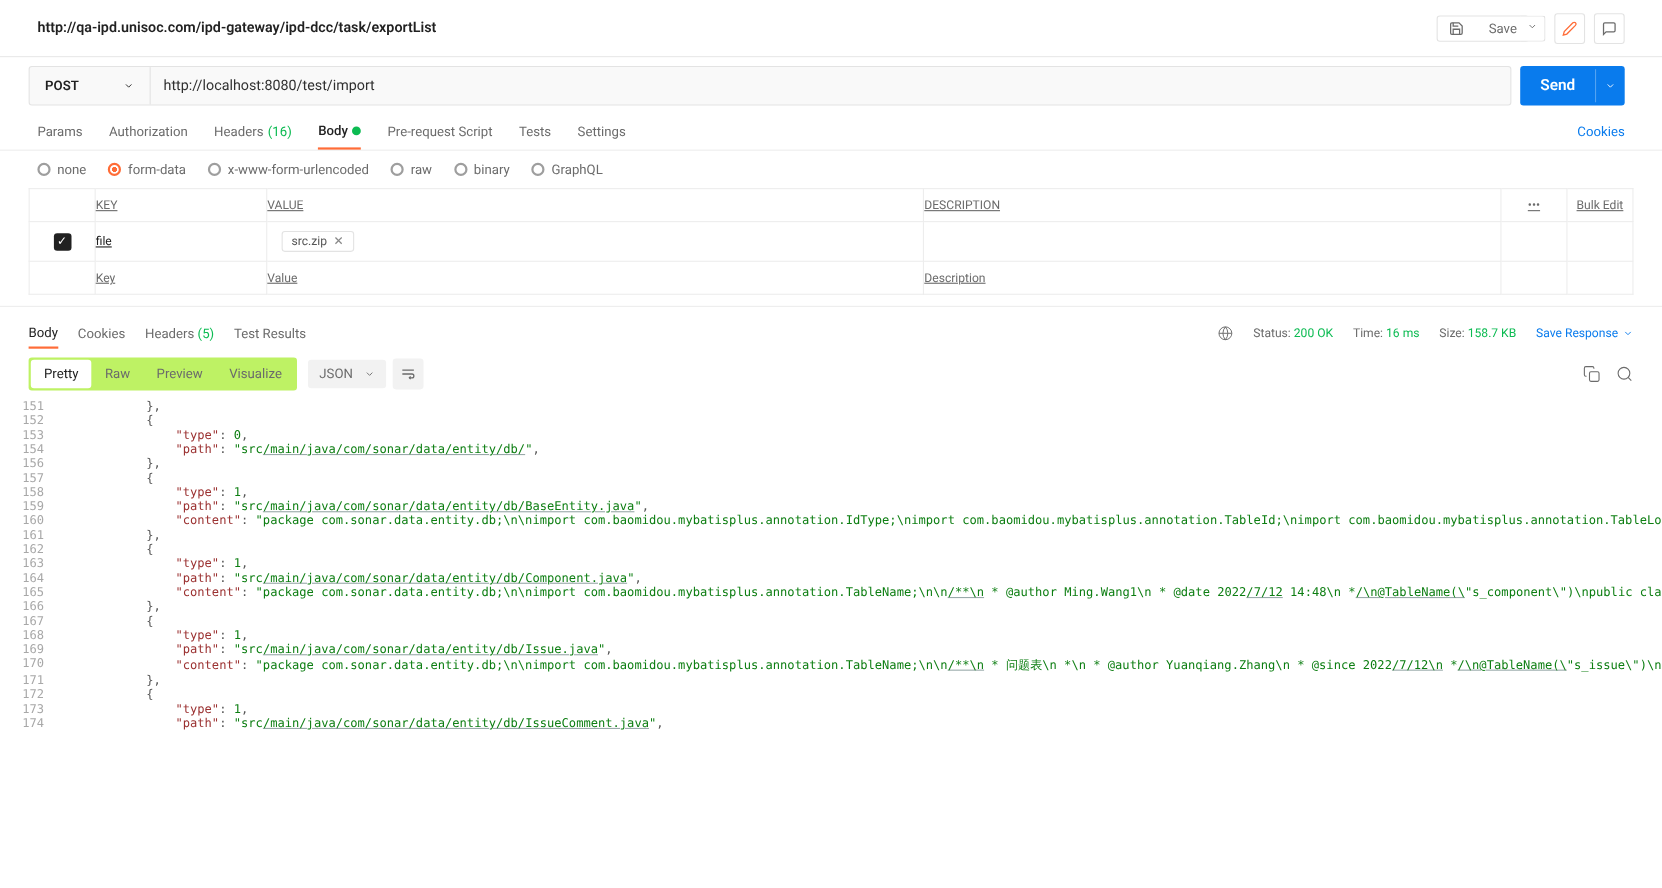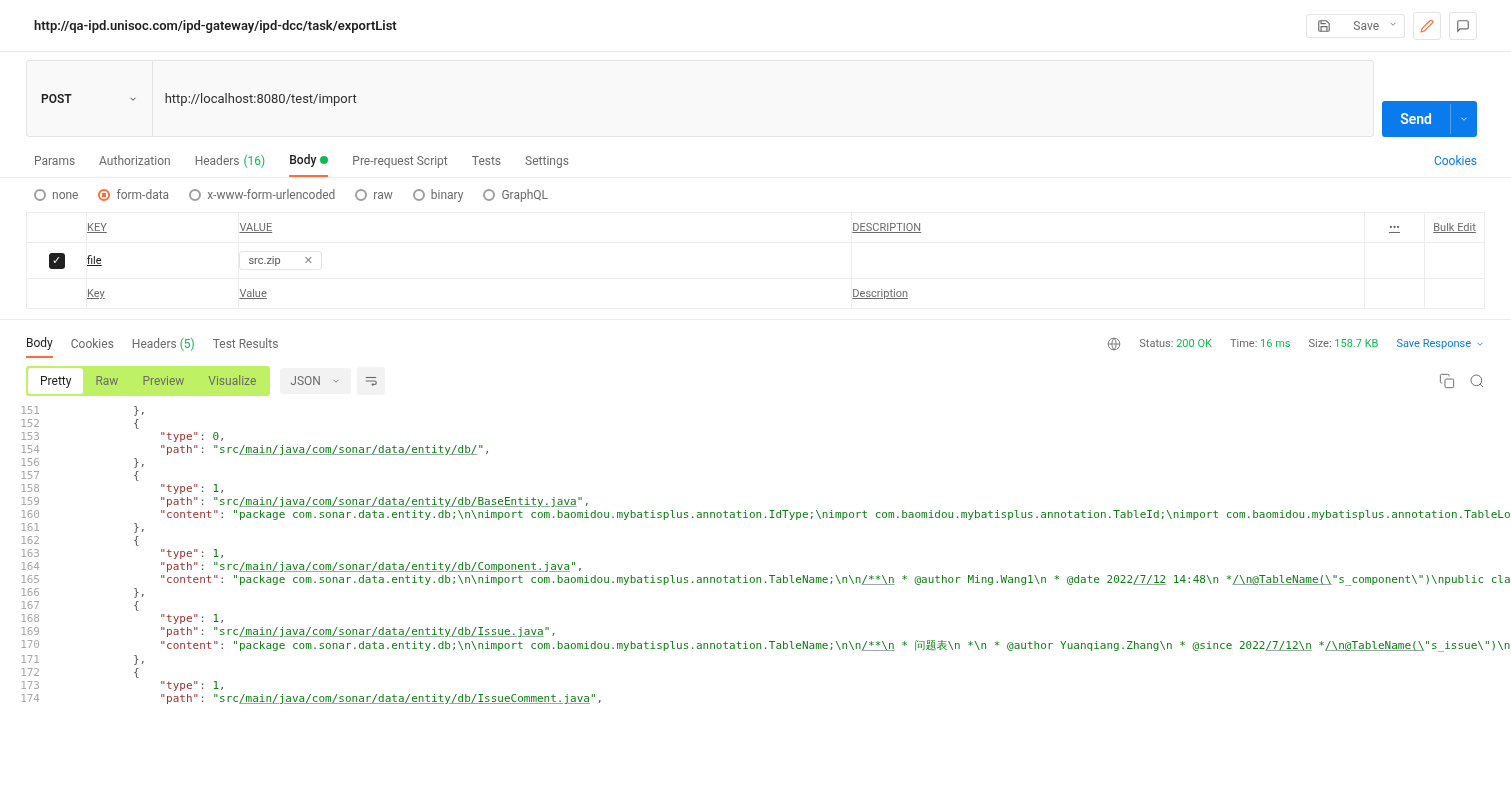--- a/index.html
+++ b/index.html
@@ -7,44 +7,44 @@
 .tab-bar { height: 52px; border-bottom: 1px solid #e8e8e8; display: flex; align-items: center; padding: 0 34px; justify-content: space-between; }
 .tab-title { font-size: 13px; font-weight: 600; color: #212121; }
 .tab-actions { display: flex; gap: 8px; align-items: center; }
 .save-btn { display: flex; align-items: center; gap: 22px; padding: 4px 10px; border: 1px solid #e3e3e3; border-radius: 3px; background: #fff; cursor: pointer; color: #6b6b6b; font-size: 12px; }
 .save-btn svg { width: 14px; height: 14px; }
 .save-chevron { padding: 4px 6px; border: 1px solid #e3e3e3; border-left: none; border-radius: 0 3px 3px 0; background:#fff; cursor: pointer; color:#6b6b6b; margin-left:-8px; }
 .icon-btn { width: 28px; height: 28px; display: flex; align-items: center; justify-content: center; border: 1px solid #e3e3e3; border-radius: 3px; background: #fff; cursor: pointer; color: #ff6c37; }
 .icon-btn.gray { color: #6b6b6b; }
 .req-row { display: flex; align-items: stretch; padding: 8px 34px 8px 26px; gap: 8px; }
 .method-url { display: flex; flex: 1; border: 1px solid #e3e3e3; border-radius: 3px; background: #f9f9f9; }
-.method-select { display: flex; align-items: center; gap: 56px; padding: 0 14px; border-right: 1px solid #e3e3e3; font-weight: 600; cursor: pointer; }
+.method-select { display: flex; align-items: center; gap: 40px; padding: 0 14px; border-right: 1px solid #e3e3e3; font-weight: 600; cursor: pointer; }
 .method-select svg { width: 10px; height: 10px; }
 .url-input { flex: 1; display: flex; align-items: center; padding: 0 12px; color: #303030; font-size: 13px; }
-.send-btn { display: flex; align-items: center; background: #097bed; color: #fff; border-radius: 3px; cursor: pointer; margin-top: 41px; }
+.send-btn { display: flex; align-items: center; background: #097bed; color: #fff; border-radius: 3px; cursor: pointer; }
 .send-label { padding: 10px 18px; font-size: 14px; font-weight: 600; }
 .send-chevron { padding: 10px 8px; border-left: 1px solid rgba(255,255,255,0.3); }
 .req-tabs { display: flex; align-items: center; padding: 0 34px; border-bottom: 1px solid #ededed; justify-content: space-between; }
 .req-tabs-left { display: flex; gap: 24px; }
 .rtab { padding: 8px 0; color: #6b6b6b; cursor: pointer; font-size: 12px; display: flex; align-items: center; gap: 4px; }
 .rtab.active { color: #212121; border-bottom: 2px solid #ff6c37; font-weight: 500; }
 .count { color: #0cbb52; }
 .dot { width: 8px; height: 8px; border-radius: 50%; background: #0cbb52; display: inline-block; }
 .cookies-link { color: #097bed; cursor: pointer; font-size: 12px; }
 .body-types { display: flex; gap: 20px; padding: 10px 34px; align-items: flex-start; }
 .radio-item { display: flex; align-items: center; gap: 6px; color: #6b6b6b; cursor: pointer; }
 .radio { width: 12px; height: 12px; border: 2px solid #9e9e9e; border-radius: 50%; display: inline-block; }
 .radio.checked { border-color: #ff6c37; background: radial-gradient(circle, #ff6c37 40%, transparent 44%); }
 .form-table { width: 100%; border-collapse: collapse; }
 .form-table th, .form-table td { border: 1px solid #ededed; padding: 8px 0; text-align: left; font-weight: normal; color: #6b6b6b; font-size: 11px; text-decoration: underline; }
 .form-table th { background: #fff; color: #6b6b6b; }
 .form-table .chk-col { width: 60px; text-align: center; }
 .form-table .act-col { width: 60px; text-align: center; }
 .checkbox { width: 16px; height: 16px; background: #212121; border-radius: 3px; display: inline-flex; align-items: center; justify-content: center; color: #fff; }
-.file-chip { display: inline-flex; align-items: center; gap: 23px; padding: 2px 8px; border: 1px solid #e3e3e3; border-radius: 3px; background: #fff; color: #555; }
+.file-chip { display: inline-flex; align-items: center; gap: 6px; padding: 2px 8px; border: 1px solid #e3e3e3; border-radius: 3px; background: #fff; color: #555; margin-left: 13px; }
 .file-chip .x { color: #888; cursor: pointer; }
 .placeholder { color: #bdbdbd; }
 .ellipsis { cursor: pointer; }
 .bulk { color: #6b6b6b; cursor: pointer; font-size: 12px; }
 .resp-tabs { display: flex; align-items: center; justify-content: space-between; padding: 10px 26px 0 26px; border-top: 1px solid #ededed; margin-top: 10px; }
 .resp-tabs-left { display: flex; gap: 18px; align-items: center; }
 .resp-tab { padding: 6px 0; color: #6b6b6b; cursor: pointer; font-size: 12px; }
 .resp-tab.active { color: #212121; border-bottom: 2px solid #ff6c37; }
 .resp-meta { display: flex; align-items: flex-start; gap: 18px; font-size: 11px; color: #6b6b6b; }
 .resp-meta span.val { color: #0cbb52; }

